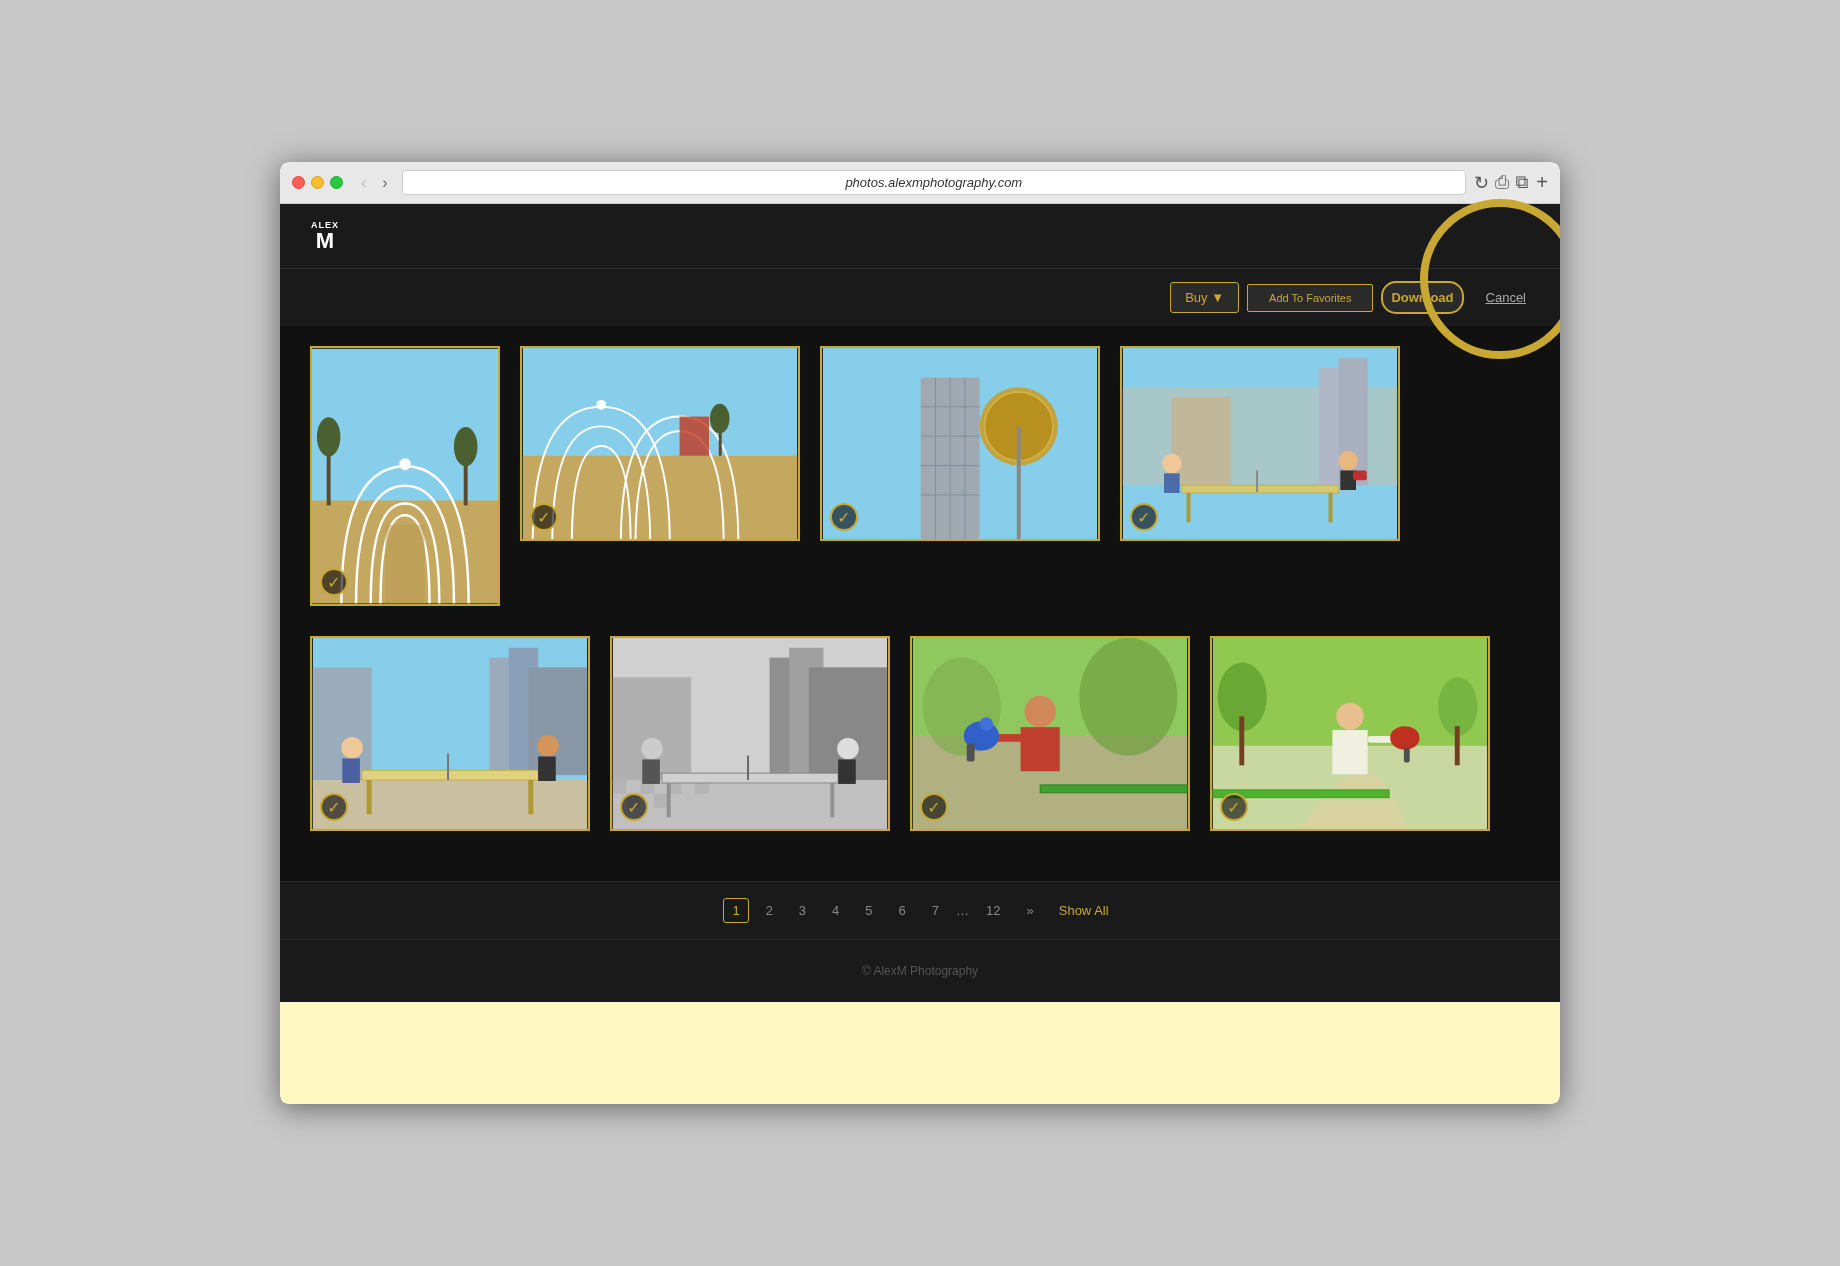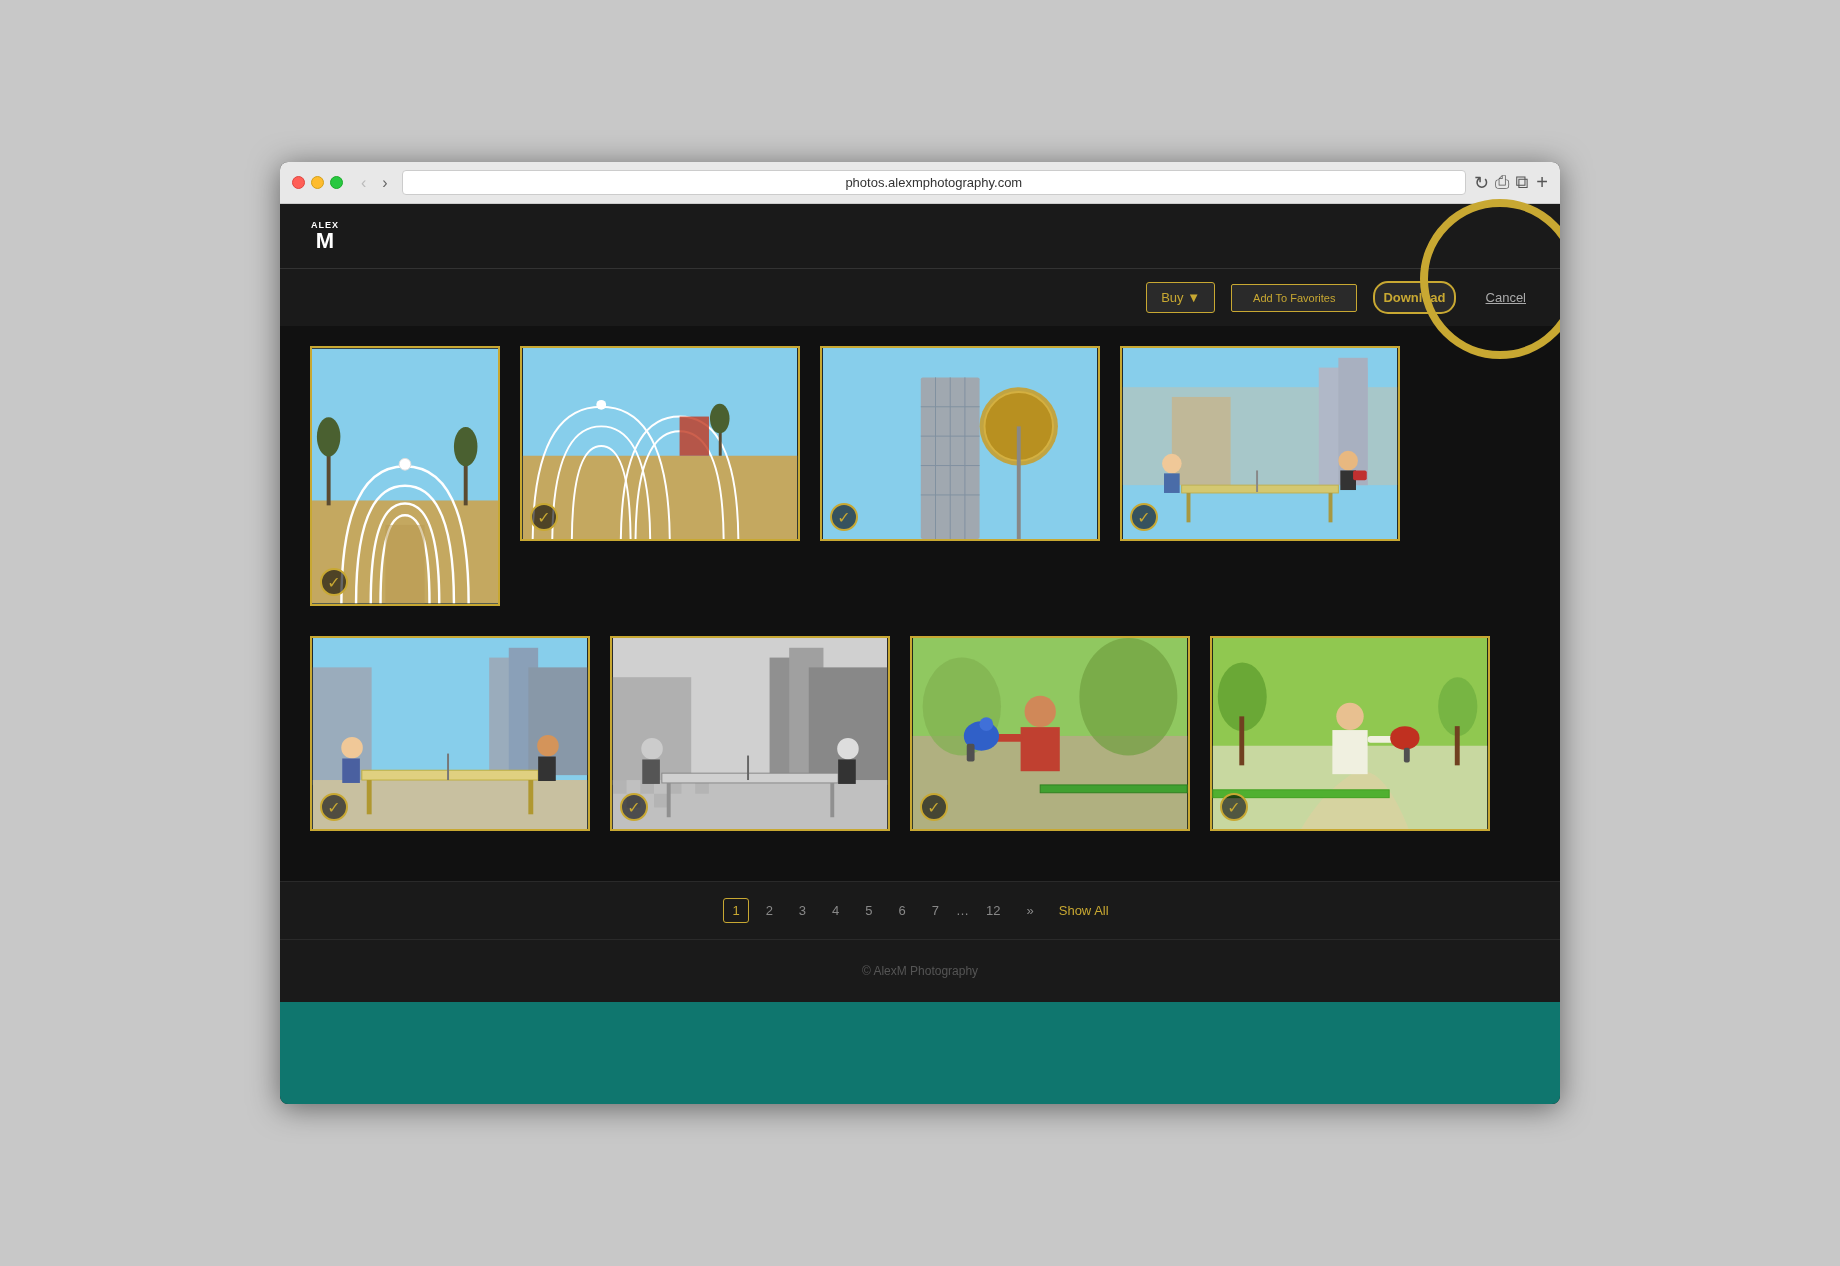--- a/index.html
+++ b/index.html
@@ -26,30 +26,30 @@
     .traffic-light { width: 13px; height: 13px; border-radius: 50%; }
     .tl-red { background: #ff5f57; border: 1px solid #e0443e; }
     .tl-yellow { background: #febc2e; border: 1px solid #d4a017; }
     .tl-green { background: #28c840; border: 1px solid #1aab29; }
     .nav-arrows { display: flex; gap: 4px; margin-left: 4px; }
     .nav-btn { background: none; border: none; cursor: pointer; color: #666; font-size: 16px; padding: 2px 6px; }
     .nav-btn:disabled { color: #bbb; cursor: default; }
     .address-bar {
       flex: 1; background: white; border: 1px solid #ccc; border-radius: 4px;
       padding: 4px 10px; font-size: 13px; color: #333; text-align: center;
-      display: flex; align-items: center; justify-content: center; gap: 8px;
+      display: flex; align-items: center; justify-content: center; gap: 8px; font-style: italic;
     }
     .address-text { color: #333; font-size: 13px; }
     .browser-actions { display: flex; gap: 6px; }
     .browser-action-btn { background: none; border: none; cursor: pointer; color: #555; font-size: 18px; }
     .plus-btn { background: none; border: none; font-size: 20px; color: #555; cursor: pointer; }
 
     
     .app-content {
-      background: #0f766e;
+      background: #fef9c3;
       min-height: 900px;
       position: relative;
     }
 
     
     .app-header {
       background: #1a1a1a;
       padding: 12px 20px;
       display: flex; align-items: center;
     }
@@ -57,21 +57,21 @@
       width: 50px; height: 40px;
       display: flex; flex-direction: column; align-items: center; justify-content: center;
     }
     .logo-text-alex { color: white; font-size: 9px; font-weight: bold; letter-spacing: 1px; }
     .logo-m { color: white; font-size: 22px; font-weight: bold; line-height: 1; }
 
     
     .toolbar {
       background: #1a1a1a;
       padding: 12px 20px;
-      display: flex; align-items: center; justify-content: flex-end; gap: 16px;
+      display: flex; align-items: center; justify-content: flex-end; gap: 8px;
       border-top: 1px solid #333;
     }
 
     .btn-buy {
       background: #2a2a2a;
       color: #c8a832;
       border: 1px solid #c8a832;
       padding: 7px 14px;
       font-size: 13px;
       cursor: pointer;

